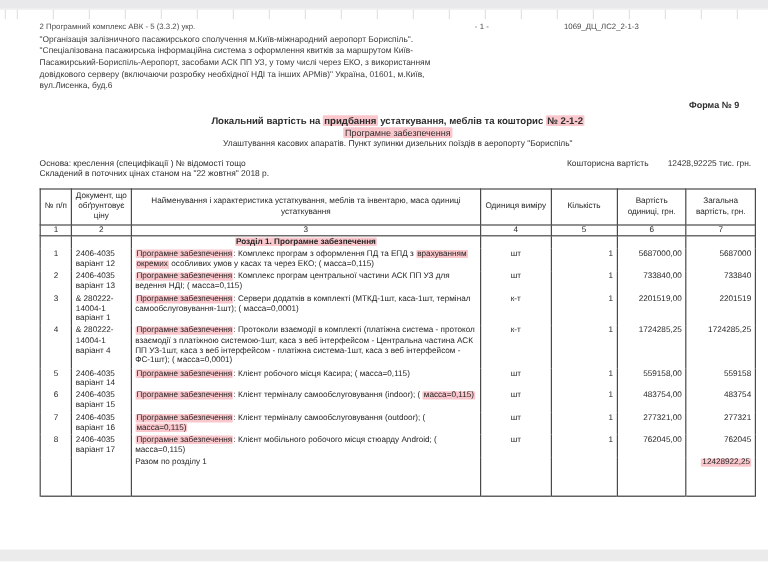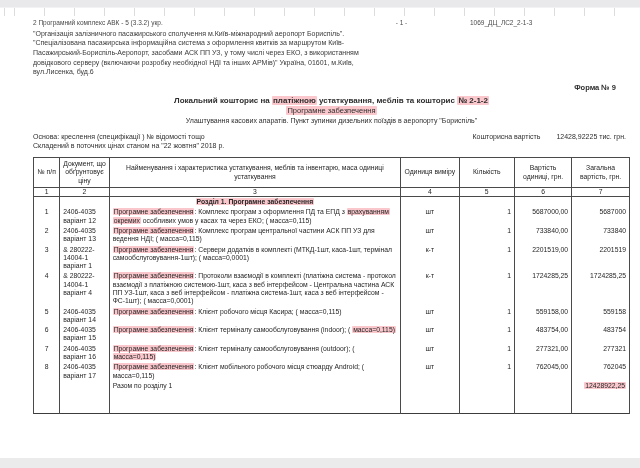--- a/index.html
+++ b/index.html
@@ -80,21 +80,21 @@
     <div class="hdr-left">2 Програмний комплекс АВК - 5 (3.3.2) укр.</div>
     <div class="hdr-center">- 1 -</div>
     <div class="hdr-right">1069_ДЦ_ЛС2_2-1-3</div>
   </div>
 
   <div class="org-block">"Організація залізничного пасажирського сполучення м.Київ-міжнародний аеропорт Бориспіль". "Спеціалізована пасажирська інформаційна система з оформлення квитків за маршрутом Київ-Пасажирський-Бориспіль-Аеропорт, засобами АСК ПП УЗ, у тому числі через ЕКО, з використанням довідкового серверу (включаючи розробку необхідної НДІ та інших АРМів)" Україна, 01601, м.Київ, вул.Лисенка, буд.6</div>
 
   <div class="form-label">Форма № 9</div>
 
   <div class="title-line">
-    <span>Локальний кошторис на </span><span class="hl">платіжною</span><span> устаткування, меблів та кошторис </span><span class="hl">№ 2-1-2</span>
+    <span>Локальний вартість на </span><span class="hl">придбання</span><span> устаткування, меблів та кошторис </span><span class="hl">№ 2-1-2</span>
   </div>
   <div class="subtitle-line">
     <span class="hl">Програмне забезпечення</span>
   </div>
   <div class="object-line">Улаштування касових апаратів. Пункт зупинки дизельних поїздів в аеропорту "Бориспіль"</div>
 
   <div class="meta-line">
     <span>Основа: креслення (специфікації ) №  відомості тощо</span>
     <span class="meta-right">
       <span>Кошторисна вартість</span>

